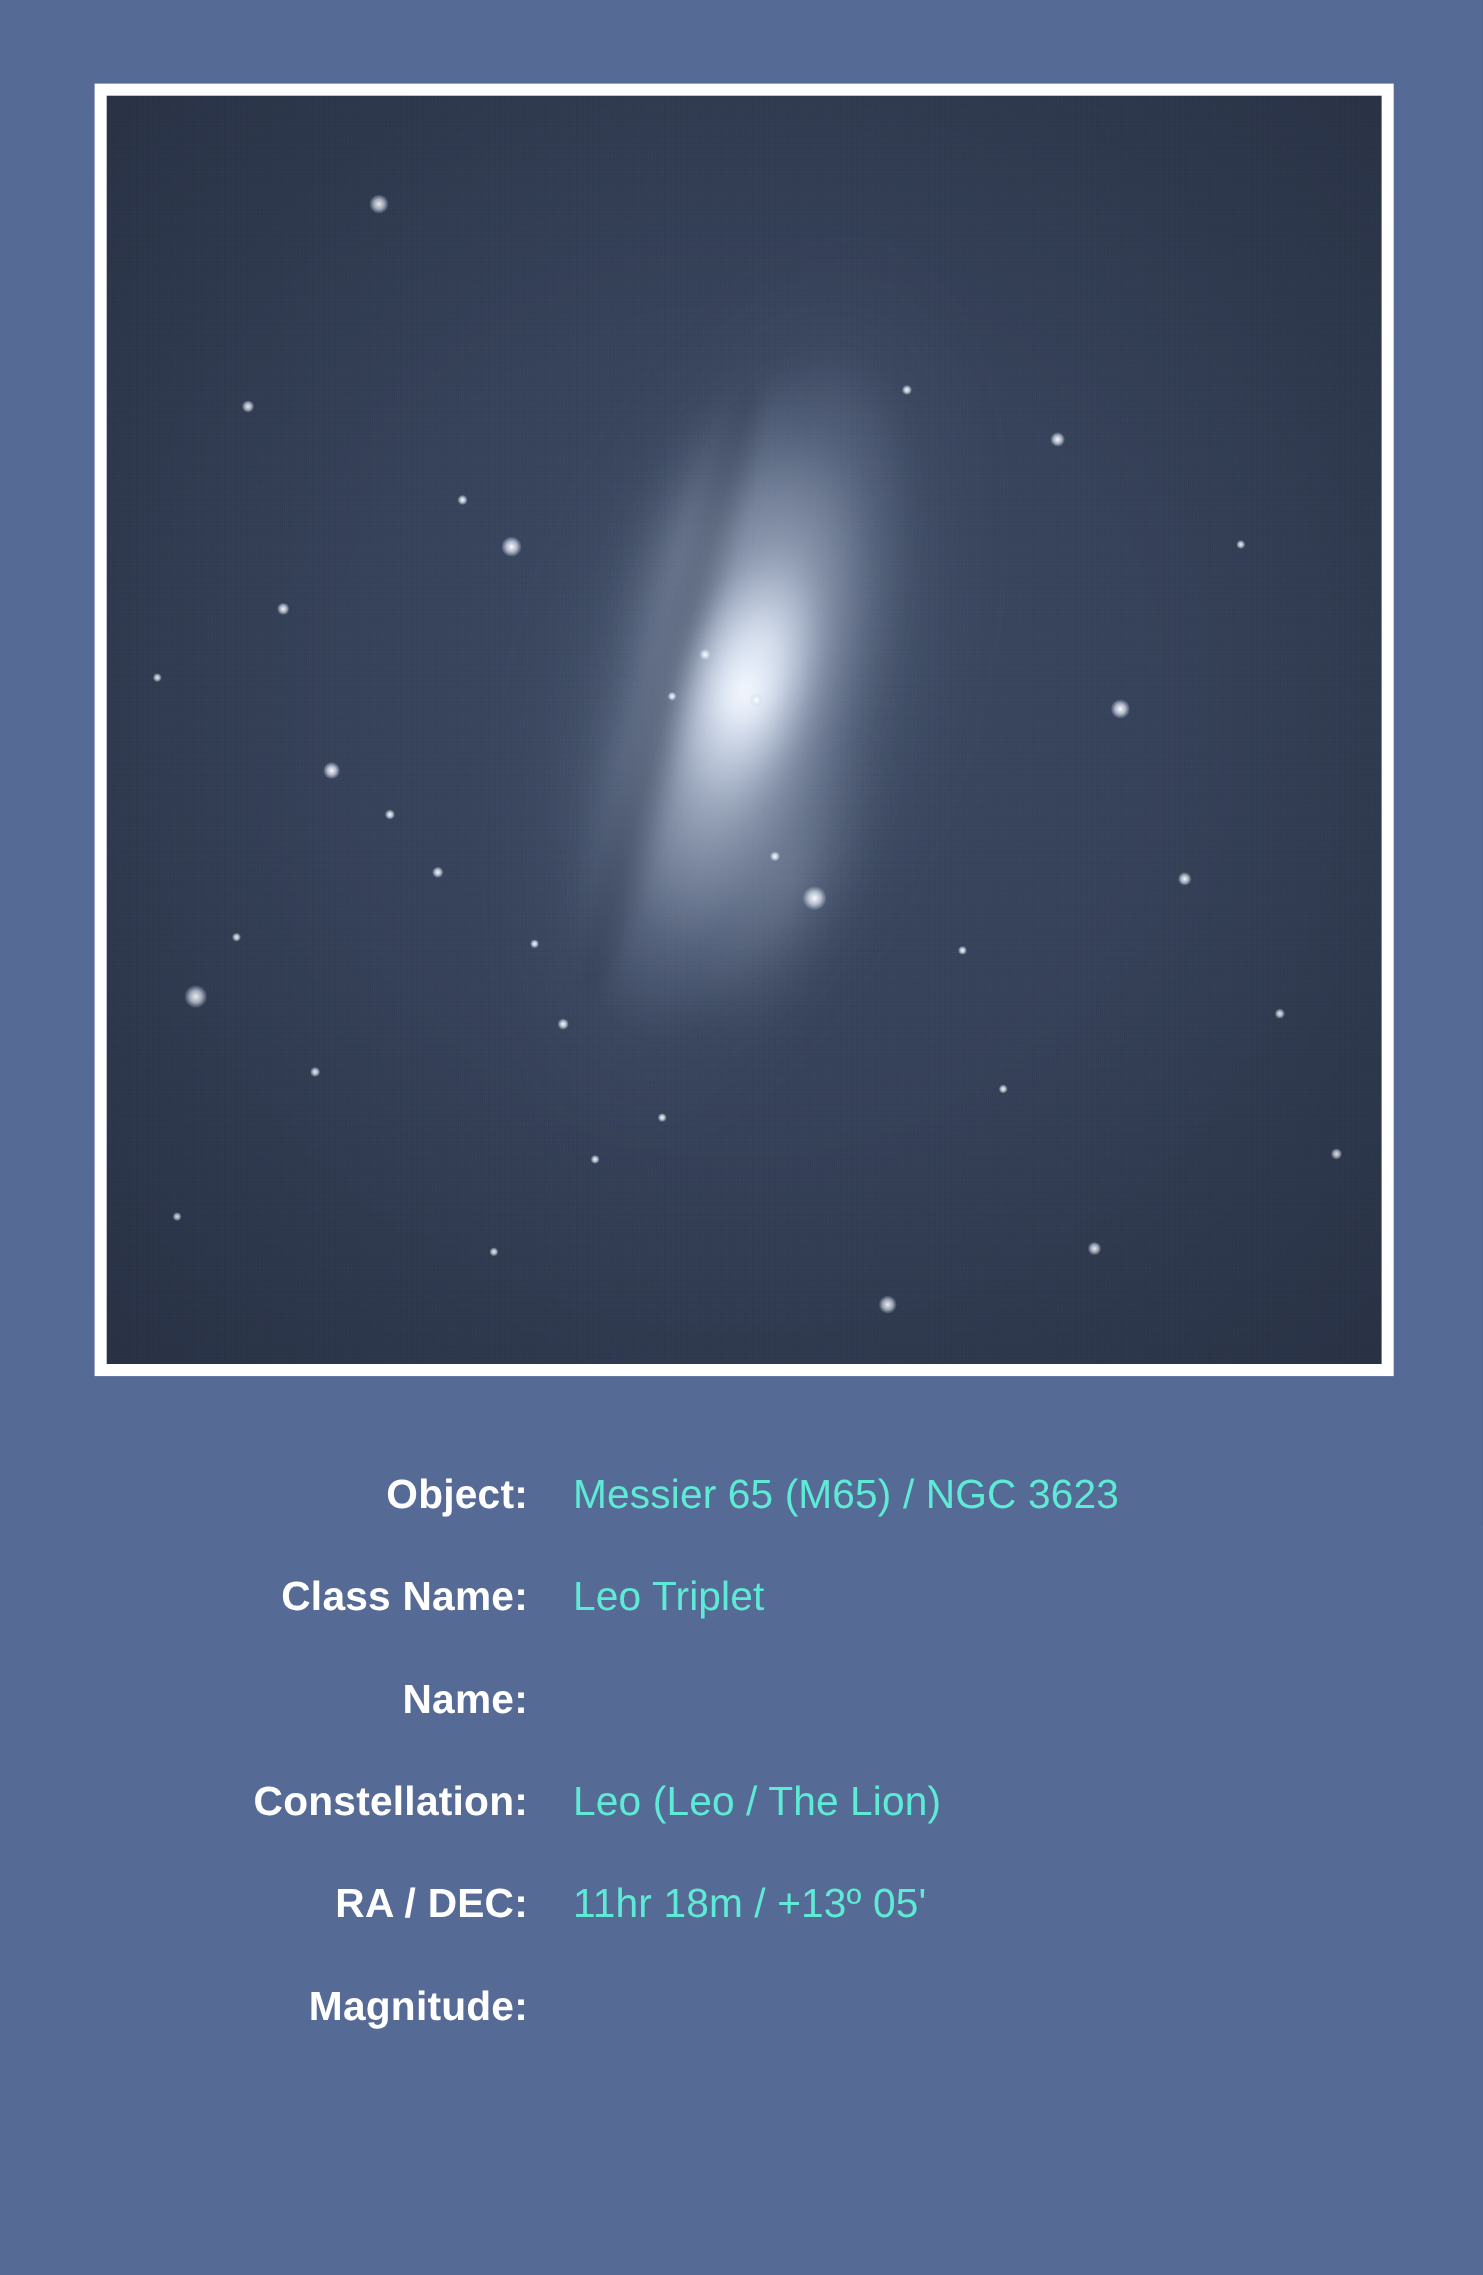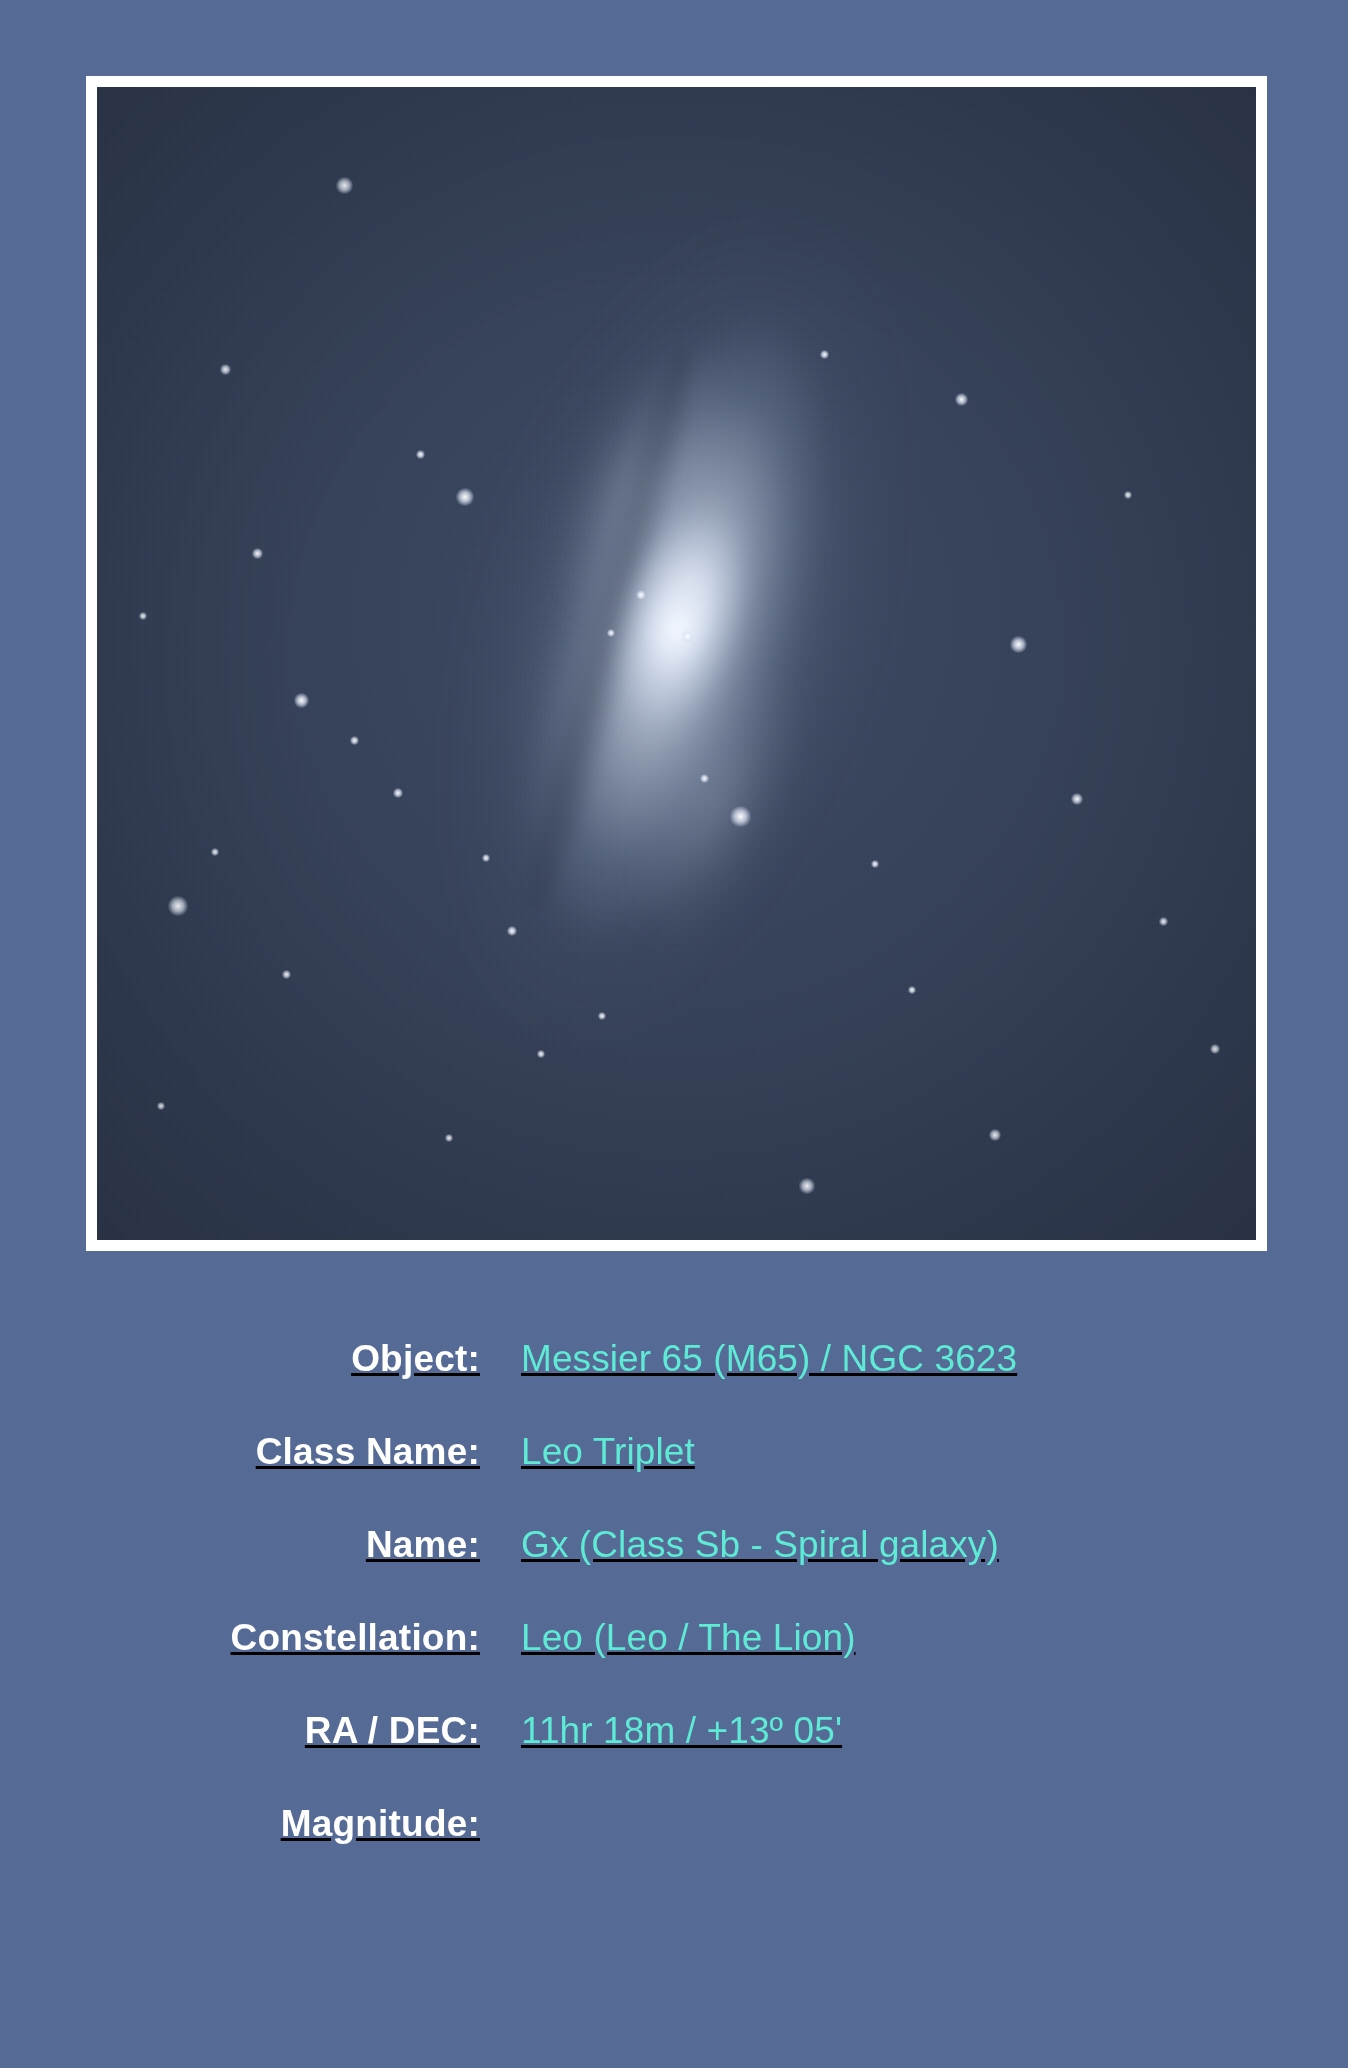--- a/index.html
+++ b/index.html
@@ -173,21 +173,20 @@
     background: radial-gradient(circle, rgba(255,255,255,0.98) 0%, rgba(226,234,248,0.70) 38%, rgba(190,204,228,0.20) 66%, rgba(170,186,214,0) 100%);
     filter: blur(0.6px);
   }
 
   
   .info {
     position: absolute;
     left: 0;
     top: 1338px;
     width: 1348px;
-    text-decoration: underline;
   }
   .row {
     display: flex;
     align-items: baseline;
     height: 93px;
   }
   .label {
     width: 480px;
     text-align: right;
     font-weight: bold;
@@ -270,21 +269,20 @@
       <div class="value">Messier 65 (M65) / NGC 3623</div>
     </div>
 
     <div class="row">
       <div class="label">Class Name:</div>
       <div class="value">Leo Triplet</div>
     </div>
 
     <div class="row">
       <div class="label">Name:</div>
-      <div class="value">Gx (Class Sb - Spiral galaxy)</div>
     </div>
 
     <div class="row">
       <div class="label">Constellation:</div>
       <div class="value">Leo (Leo / The Lion)</div>
     </div>
 
     <div class="row">
       <div class="label">RA / DEC:</div>
       <div class="value">11hr 18m / +13º 05'</div>

